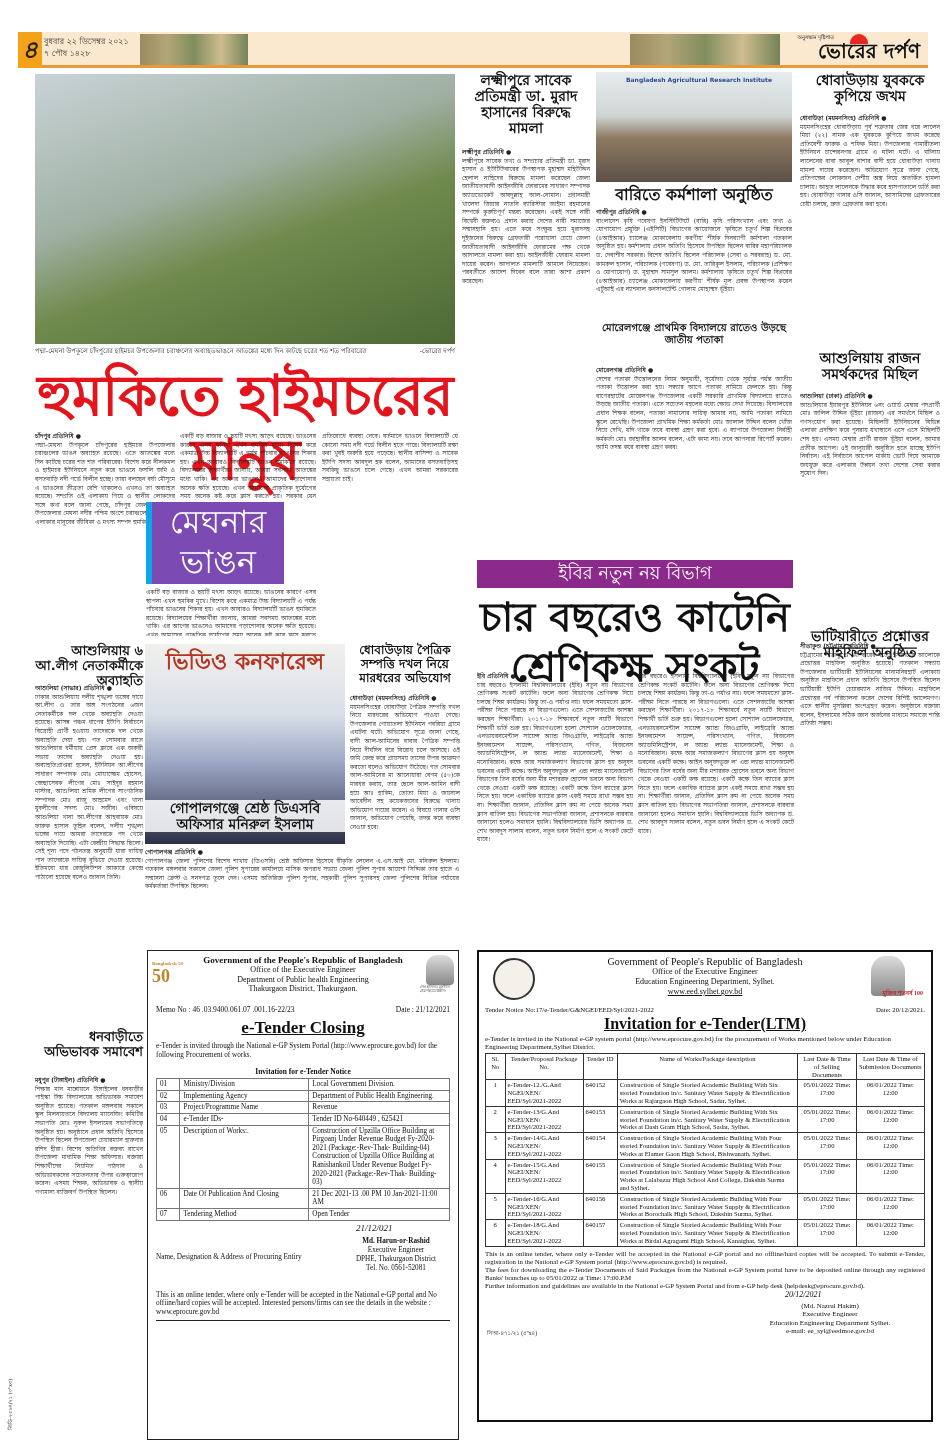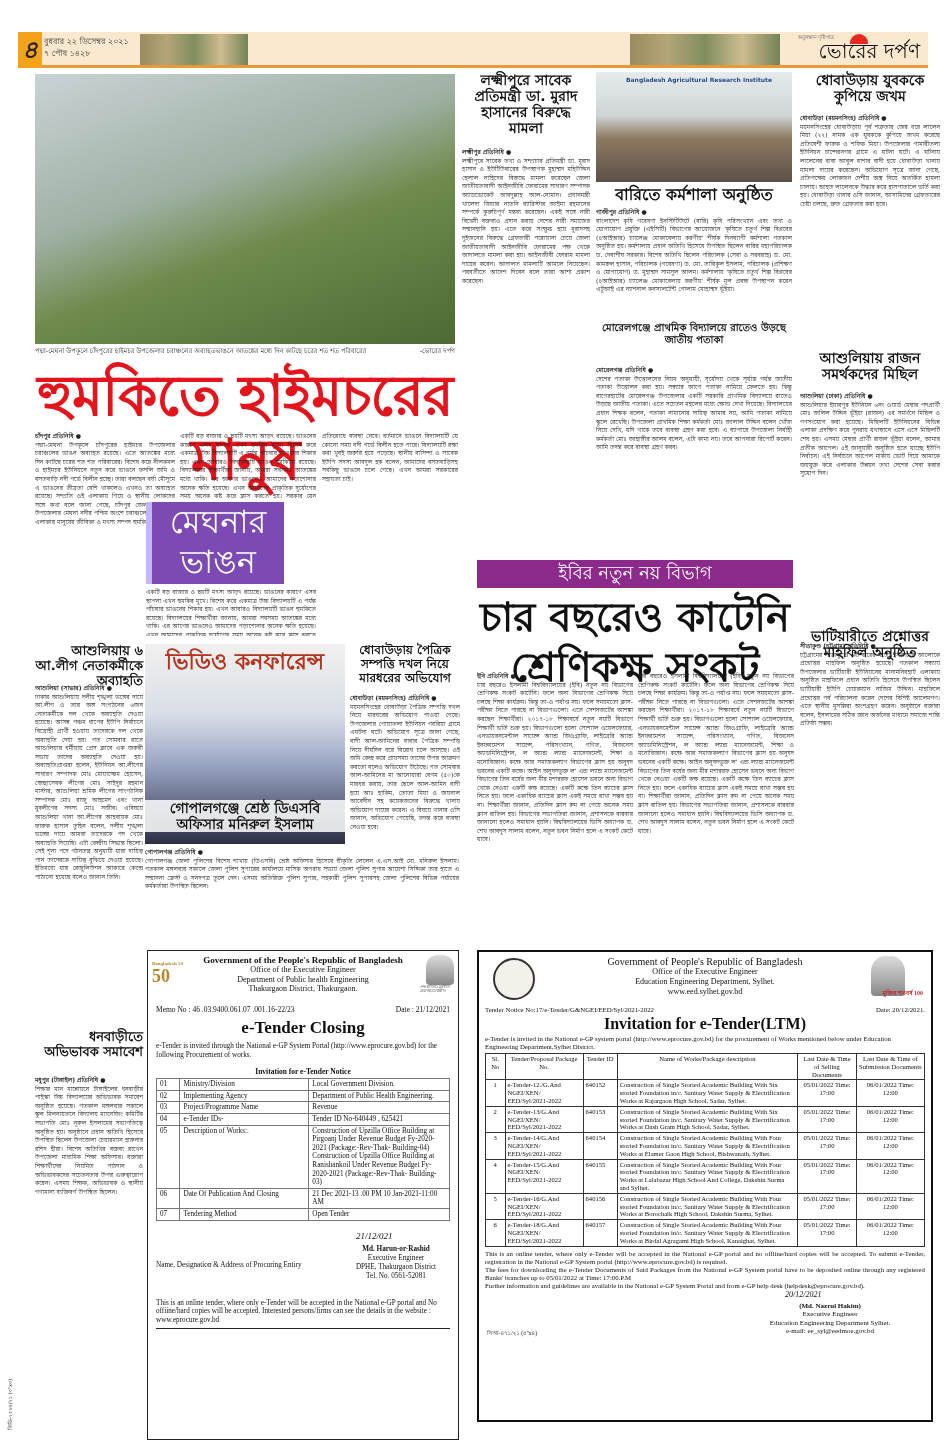--- a/index.html
+++ b/index.html
@@ -3,41 +3,41 @@
 <meta charset="utf-8">
 <style>
 *{box-sizing:border-box;margin:0;padding:0}
 body{width:945px;height:1452px;background:#fff;font-family:"DejaVu Sans",sans-serif;color:#111;position:relative;overflow:hidden}
 .abs{position:absolute}
 .masthead{left:18px;top:32px;width:910px;height:36px;background:#fbe9cf;border-bottom:3px solid #e89a3a}
 .pgnum{left:0;top:0;width:24px;height:36px;background:#f4a21a;color:#222;font-weight:bold;font-size:24px;font-style:italic;text-align:center;line-height:36px}
 .datebox{left:26px;top:4px;width:90px;font-size:8px;line-height:12px;color:#333}
 .photostrip{top:2px;height:31px;background:linear-gradient(90deg,#8a7a4c,#a69a68,#6b7d4a,#c6b584,#5d7042);opacity:.85}
 .sectitle{left:232px;top:0;width:240px;height:36px;font-size:24px;font-weight:bold;text-align:center;line-height:36px;letter-spacing:1px}
-.logo{right:4px;top:0;width:140px;height:36px;font-size:20px;font-weight:normal;text-align:right;line-height:38px;padding-right:4px}
+.logo{right:4px;top:0;width:140px;height:36px;font-size:20px;font-weight:bold;text-align:right;line-height:38px;padding-right:4px}
 .logo .sun{position:absolute;left:66px;top:2px;width:18px;height:10px;border-radius:18px 18px 0 0;background:#e8281e}
 .photo{background:linear-gradient(160deg,#c9d3d6 0%,#9fb0a3 40%,#6f8a4c 60%,#4d6a35 100%)}
 .photo2{background:linear-gradient(180deg,#e6ebee 0%,#cfd4d4 40%,#8e7a62 60%,#5b5048 100%)}
 .photo3{background:linear-gradient(180deg,#f1f0ee 0%,#d9dfe8 35%,#9ba6c4 60%,#2c2f45 100%)}
 .caption{font-size:6.5px;color:#222;line-height:9px}
 .hl{font-weight:bold;text-align:center;line-height:1.15}
 .body{font-size:6px;line-height:8.6px;color:#222;text-align:justify;overflow:hidden}
 .body .lead{font-weight:bold;display:block}
 .redhl{font-size:56px;font-weight:bold;color:#e3141c;text-align:center;line-height:64px;letter-spacing:-1px}
-.meghna{background:#7b4bb3;color:#fff;font-size:32px;text-align:center;line-height:40px;border-left:6px solid #c4b5fd}
+.meghna{background:#7b4bb3;color:#fff;font-size:32px;text-align:center;line-height:40px;border-left:6px solid #0ea5e9}
 .purplebar{background:#8c2a8b;color:#fff;font-size:18px;text-align:center;line-height:26px}
 .bighl{font-size:40px;font-weight:bold;text-align:center;line-height:50px}
 .ad{border:1px solid #222;background:#fff;font-family:"Liberation Serif",serif}
 .ad1 table{border-collapse:collapse;width:100%;font-size:7.2px;line-height:8.6px}
 .ad1 td{border:1px solid #777;padding:1px 3px;vertical-align:top}
 .ad2 table{border-collapse:collapse;width:100%;font-size:6.6px;line-height:7.8px}
 .ad2 td,.ad2 th{border:1px solid #333;padding:1px 2px;vertical-align:top}
 .ad2 th{font-weight:normal;text-align:center}
 .center{text-align:center}
-.u{}
+.u{text-decoration:underline}
 .emblem{border-radius:50%;border:2px solid #333;background:#f4f1ea}
 .portrait{background:linear-gradient(180deg,#ddd,#888);border-radius:40% 40% 4px 4px}
 .fifty{color:#b8872c;font-weight:bold}
 </style>
 </head>
 <body>
 
 <div class="abs masthead">
   <div class="abs pgnum">৪</div>
   <div class="abs datebox">
@@ -197,21 +197,21 @@
           <td>Date Of Publication And Closing</td>
           <td>21 Dec 2021-13 .00 PM 10 Jan-2021-11:00 AM</td>
         </tr>
     <tr>
           <td>07</td>
           <td>Tendering Method</td>
           <td>Open Tender</td>
         </tr>
   </tbody>
     </table>
-  <div style="position:relative;height:62px;margin-top:10px">
+  <div style="position:relative;height:62px;margin-top:2px">
     <div class="abs" style="left:200px;top:0;font-style:italic;font-size:9px">21/12/021</div>
     <div class="abs" style="left:0;top:30px;font-size:7.2px">Name, Designation &amp; Address of Procuring Entiry</div>
     <div class="abs center" style="left:180px;top:14px;width:120px;font-size:7.2px;line-height:9px">
       <div style="font-weight:bold">Md. Harun-or-Rashid</div>
       <div>Executive Engineer</div>
       <div>DPHE, Thakurgaon District</div>
       <div>Tel. No. 0561-52081</div>
     </div>
   </div>
   <div style="font-size:7.2px;line-height:8.6px;margin-top:6px;border-bottom:1px solid #222;padding-bottom:4px">This is an online tender, where only e-Tender will be accepted in the National e-GP portal and No offiine/hard copies will be accepted. Interested persons/firms can see the details in the website : www.eprocure.gov.bd</div>
@@ -294,20 +294,20 @@
   </tbody>
     </table>
   <div style="font-size:6.8px;line-height:8px;margin-top:3px;text-align:justify">
     <div>This is an online tender, where only e-Tender will be accepted in the National e-GP portal and no offline/hard copies will be accepted. To submit e-Tender, registration in the National e-GP System portal (http://www.eprocure.gov.bd) is required.</div>
     <div>The fees for downloading the e-Tender Documents of Said Packages from the National e-GP System portal have to be deposited online through any registered Banks' branches up to 05/01/2022 at Time: 17:00.P.M</div>
     <div>Further information and guidelines are available in the National e-GP System Portal and from e-GP help desk (helpdesk@eprocure.gov.bd).</div>
   </div>
   <div style="position:relative;height:52px">
     <div class="abs" style="left:300px;top:0;font-style:italic;font-size:8px">20/12/2021</div>
     <div class="abs center" style="left:250px;top:12px;width:190px;font-size:7px;line-height:8.5px">
-      <div style="font-weight:bold">(Md. Nazrul Hakim)</div>
+      <div style="font-weight:normal">(Md. Nazrul Hakim)</div>
       <div>Executive Engineer</div>
       <div>Education Engineering Department Sylhet.</div>
       <div>e-mail: ee_syl@eedmoe.gov.bd</div>
     </div>
     <div class="abs" style="left:2px;top:40px;font-size:5.5px">সিআ-৪৭১/২১ (৫"x৪)</div>
   </div>
 </div>
 
 </body></html>

